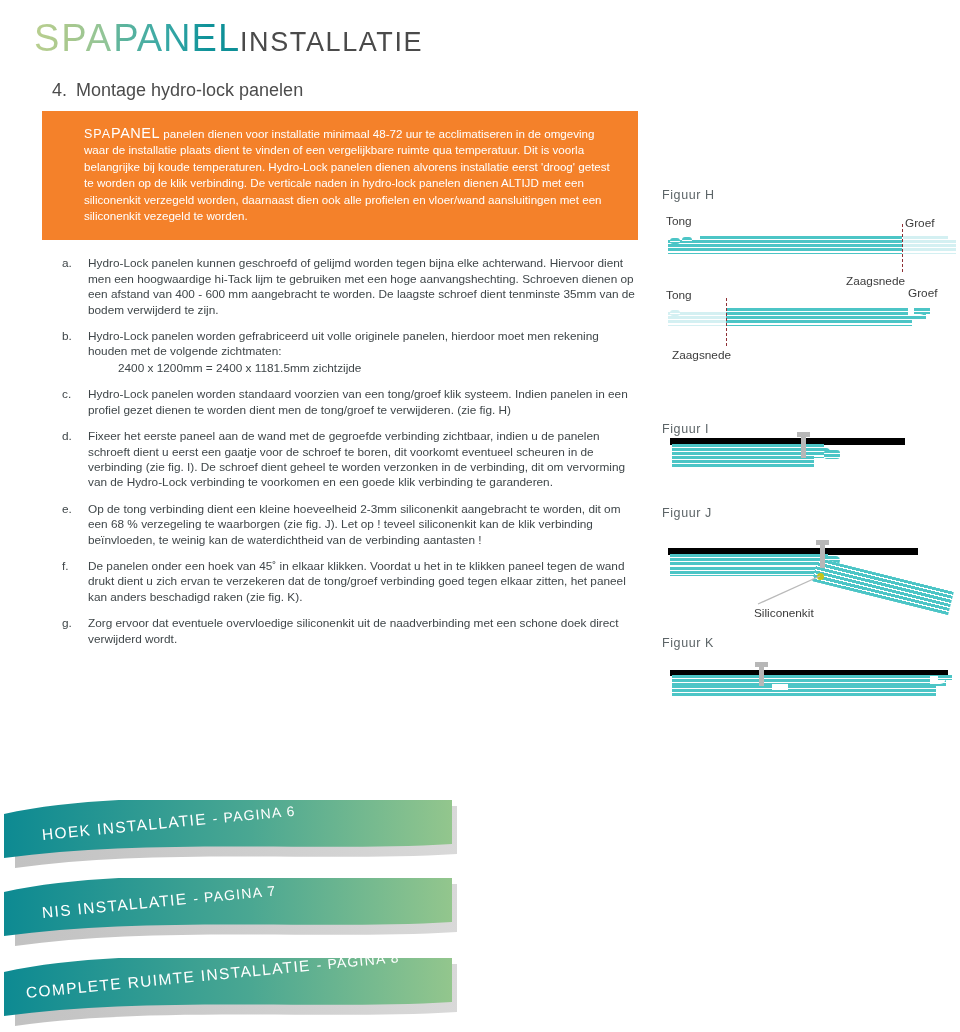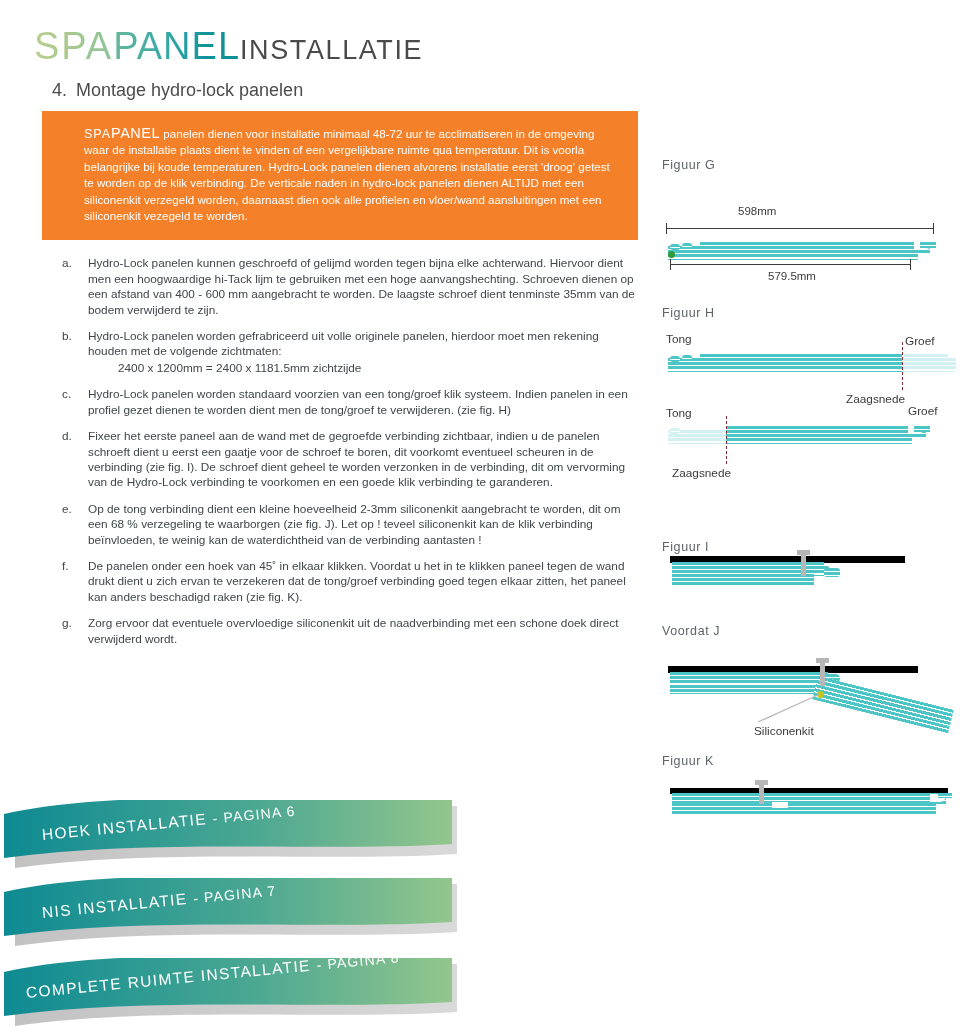--- a/index.html
+++ b/index.html
@@ -11,21 +11,21 @@
     width: 960px;
     height: 1032px;
     position: relative;
     font-family: "Liberation Sans", sans-serif;
     overflow: hidden;
   }
 
   
   #header {
     position: absolute;
-    left: 0; top: 16px;
+    left: 0; top: 8px;
     width: 960px; height: 72px;
   }
   #logo {
     position: absolute;
     left: 34px; top: 8px;
     font-size: 38px;
     letter-spacing: 0.5px;
     white-space: nowrap;
     line-height: 44px;
   }
@@ -225,44 +225,20 @@
       <li><span class="marker">c.</span><span>Hydro-Lock panelen worden standaard voorzien van een tong/groef klik systeem. Indien panelen in een profiel gezet dienen te worden dient men de tong/groef te verwijderen. (zie fig. H)</span></li>
       <li><span class="marker">d.</span><span>Fixeer het eerste paneel aan de wand met de gegroefde verbinding zichtbaar, indien u de panelen schroeft dient u eerst een gaatje voor de schroef te boren, dit voorkomt eventueel scheuren in de verbinding (zie fig. I). De schroef dient geheel te worden verzonken in de verbinding, dit om vervorming van de Hydro-Lock verbinding te voorkomen en een goede klik verbinding te garanderen.</span></li>
       <li><span class="marker">e.</span><span>Op de tong verbinding dient een kleine hoeveelheid 2-3mm siliconenkit aangebracht te worden, dit om een 68 % verzegeling te waarborgen (zie fig. J). Let op ! teveel siliconenkit kan de klik verbinding beïnvloeden, te weinig kan de waterdichtheid van de verbinding aantasten !</span></li>
       <li><span class="marker">f.</span><span>De panelen onder een hoek van 45˚ in elkaar klikken. Voordat u het in te klikken paneel tegen de wand drukt dient u zich ervan te verzekeren dat de tong/groef verbinding goed tegen elkaar zitten, het paneel kan anders beschadigd raken (zie fig. K).</span></li>
       <li><span class="marker">g.</span><span>Zorg ervoor dat eventuele overvloedige siliconenkit uit de naadverbinding met een schone doek direct verwijderd wordt.</span></li>
     </ol>
 </div>
 
 <div id="right-col">
 
-  <div class="fig-block" style="height:118px;">
-    <div class="fig-label" style="position:absolute;left:12px;top:8px;">Figuur G</div>
-
-    <div class="dim-text" style="left:88px;top:55px;">598mm</div>
-    <div class="dim-line" style="left:16px;top:78px;width:267px;"></div>
-    <div class="dim-cap" style="left:16px;top:73px;height:11px;"></div>
-    <div class="dim-cap" style="left:283px;top:73px;height:11px;"></div>
-
-    <div style="position:absolute;left:18px;top:92px;width:255px;height:22px;">
-      <div class="panel" style="position:absolute;left:32px;top:0;width:218px;height:10px;"></div>
-      <div class="panel" style="position:absolute;left:0;top:4px;width:262px;height:14px;"></div>
-      <div class="panel" style="position:absolute;left:2px;top:2px;width:10px;height:6px;border-radius:4px;"></div>
-      <div class="panel" style="position:absolute;left:14px;top:1px;width:10px;height:6px;border-radius:4px;"></div>
-      <div style="position:absolute;left:246px;top:0px;width:18px;height:7px;background:#ffffff;border-radius:0 0 6px 0;"></div>
-      <div class="panel" style="position:absolute;left:252px;top:0px;width:16px;height:6px;"></div>
-      <div style="position:absolute;left:250px;top:11px;width:20px;height:8px;background:#ffffff;"></div>
-      <div style="position:absolute;left:0px;top:9px;width:7px;height:7px;border-radius:50%;background:#2f9a3b;"></div>
-    </div>
-
-    <div class="dim-line" style="left:20px;top:114px;width:240px;"></div>
-    <div class="dim-cap" style="left:20px;top:109px;height:11px;"></div>
-    <div class="dim-cap" style="left:260px;top:109px;height:11px;"></div>
-    <div class="dim-text" style="left:118px;top:120px;">579.5mm</div>
-  </div>
 
   <div class="fig-block" style="height:182px;margin-top:38px;">
     <div class="fig-label" style="position:absolute;left:12px;top:0px;">Figuur H</div>
 
     <div class="fig-anno" style="left:16px;top:26px;">Tong</div>
     <div class="fig-anno" style="left:255px;top:28px;">Groef</div>
     <div style="position:absolute;left:18px;top:48px;width:280px;height:26px;">
       <div class="panel-faded" style="position:absolute;left:210px;top:4px;width:78px;height:14px;"></div>
       <div class="panel-faded" style="position:absolute;left:235px;top:0px;width:45px;height:8px;"></div>
       <div class="panel" style="position:absolute;left:32px;top:0;width:202px;height:10px;"></div>
@@ -295,21 +271,21 @@
       <div class="panel" style="position:absolute;left:0;top:0;width:152px;height:14px;"></div>
       <div class="panel" style="position:absolute;left:0;top:12px;width:142px;height:13px;"></div>
       <div class="panel" style="position:absolute;left:140px;top:4px;width:18px;height:8px;border-radius:5px;"></div>
       <div class="panel" style="position:absolute;left:152px;top:6px;width:16px;height:9px;border-radius:3px;"></div>
     </div>
     <div class="screw" style="left:151px;top:42px;width:5px;height:24px;"></div>
     <div class="screw" style="left:147px;top:40px;width:13px;height:5px;"></div>
   </div>
 
   <div class="fig-block" style="height:124px;margin-top:10px;">
-    <div class="fig-label" style="position:absolute;left:12px;top:0px;">Voordat J</div>
+    <div class="fig-label" style="position:absolute;left:12px;top:0px;">Figuur J</div>
     <div class="wall" style="left:18px;top:42px;width:250px;"></div>
     <div style="position:absolute;left:20px;top:48px;width:180px;height:28px;">
       <div class="panel" style="position:absolute;left:0;top:0;width:158px;height:22px;"></div>
       <div class="panel" style="position:absolute;left:152px;top:2px;width:18px;height:9px;border-radius:5px;"></div>
     </div>
     <div style="position:absolute;left:168px;top:52px;width:140px;height:34px;transform:rotate(14deg);transform-origin:left top;">
       <div class="panel" style="position:absolute;left:0;top:0;width:140px;height:24px;"></div>
     </div>
     <div class="screw" style="left:170px;top:36px;width:5px;height:26px;"></div>
     <div class="screw" style="left:166px;top:34px;width:13px;height:5px;"></div>

